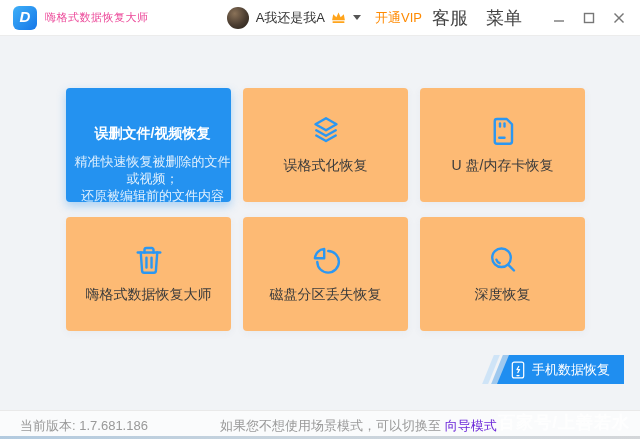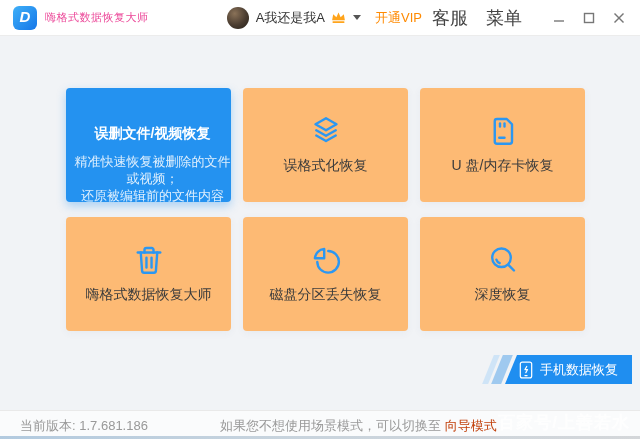--- a/index.html
+++ b/index.html
@@ -68,38 +68,38 @@
     padding-left:8px;
   }
   .card.selected .title{ font-size:14px; font-weight:bold; color:#fff; }
   .card.selected .desc{ margin-top:10px; font-size:13px; line-height:17px; color:rgba(255,255,255,.85); text-align:center; }
 
   
   .stripe{ position:absolute; height:29px; top:355px; transform:skewX(-22deg); }
   .stripe.s1{ right:146px; width:6px;  background:#cfe4f7; }
   .stripe.s2{ right:133px; width:10px; background:#9fc9ef; }
   .phone-btn{
-    position:absolute; top:355px; right:8px; height:29px; width:127px;
+    position:absolute; top:355px; right:16px; height:29px; width:127px;
     background:#1f8ef0; color:#fff;
     clip-path:polygon(12px 0, 100% 0, 100% 100%, 0 100%);
     display:flex; align-items:center; justify-content:center;
     cursor:pointer;
   }
   .phone-btn svg{ width:14px; height:18px; stroke:#fff; stroke-width:1.4; fill:none; stroke-linecap:round; stroke-linejoin:round; margin-right:7px; }
   .phone-btn .label{ font-size:13px; }
 
   
   .statusbar{
     position:absolute; left:0; top:410px; width:640px; height:26px;
     background:#fafbfc; border-top:1px solid #e9e9e9;
     font-size:13px; color:#999;
   }
   .version{ position:absolute; left:20px; top:6px; }
   .hint{ position:absolute; left:56%; top:6px; transform:translateX(-50%); white-space:nowrap; }
-  .hint a{ color:#c2410c; text-decoration:none; cursor:pointer; }
+  .hint a{ color:#6d28d9; text-decoration:none; cursor:pointer; }
   .bottom-edge{
     position:absolute; left:0; bottom:0; width:640px; height:3px;
     background:linear-gradient(90deg,#7fa9cd 0%,#a7bac9 45%,#bcbfc2 100%);
     opacity:.55;
   }
   .watermark{
     position:absolute; right:10px; bottom:5px;
     font-size:17px; font-weight:bold; color:#fff; opacity:.85;
     letter-spacing:1px; pointer-events:none;
   }

